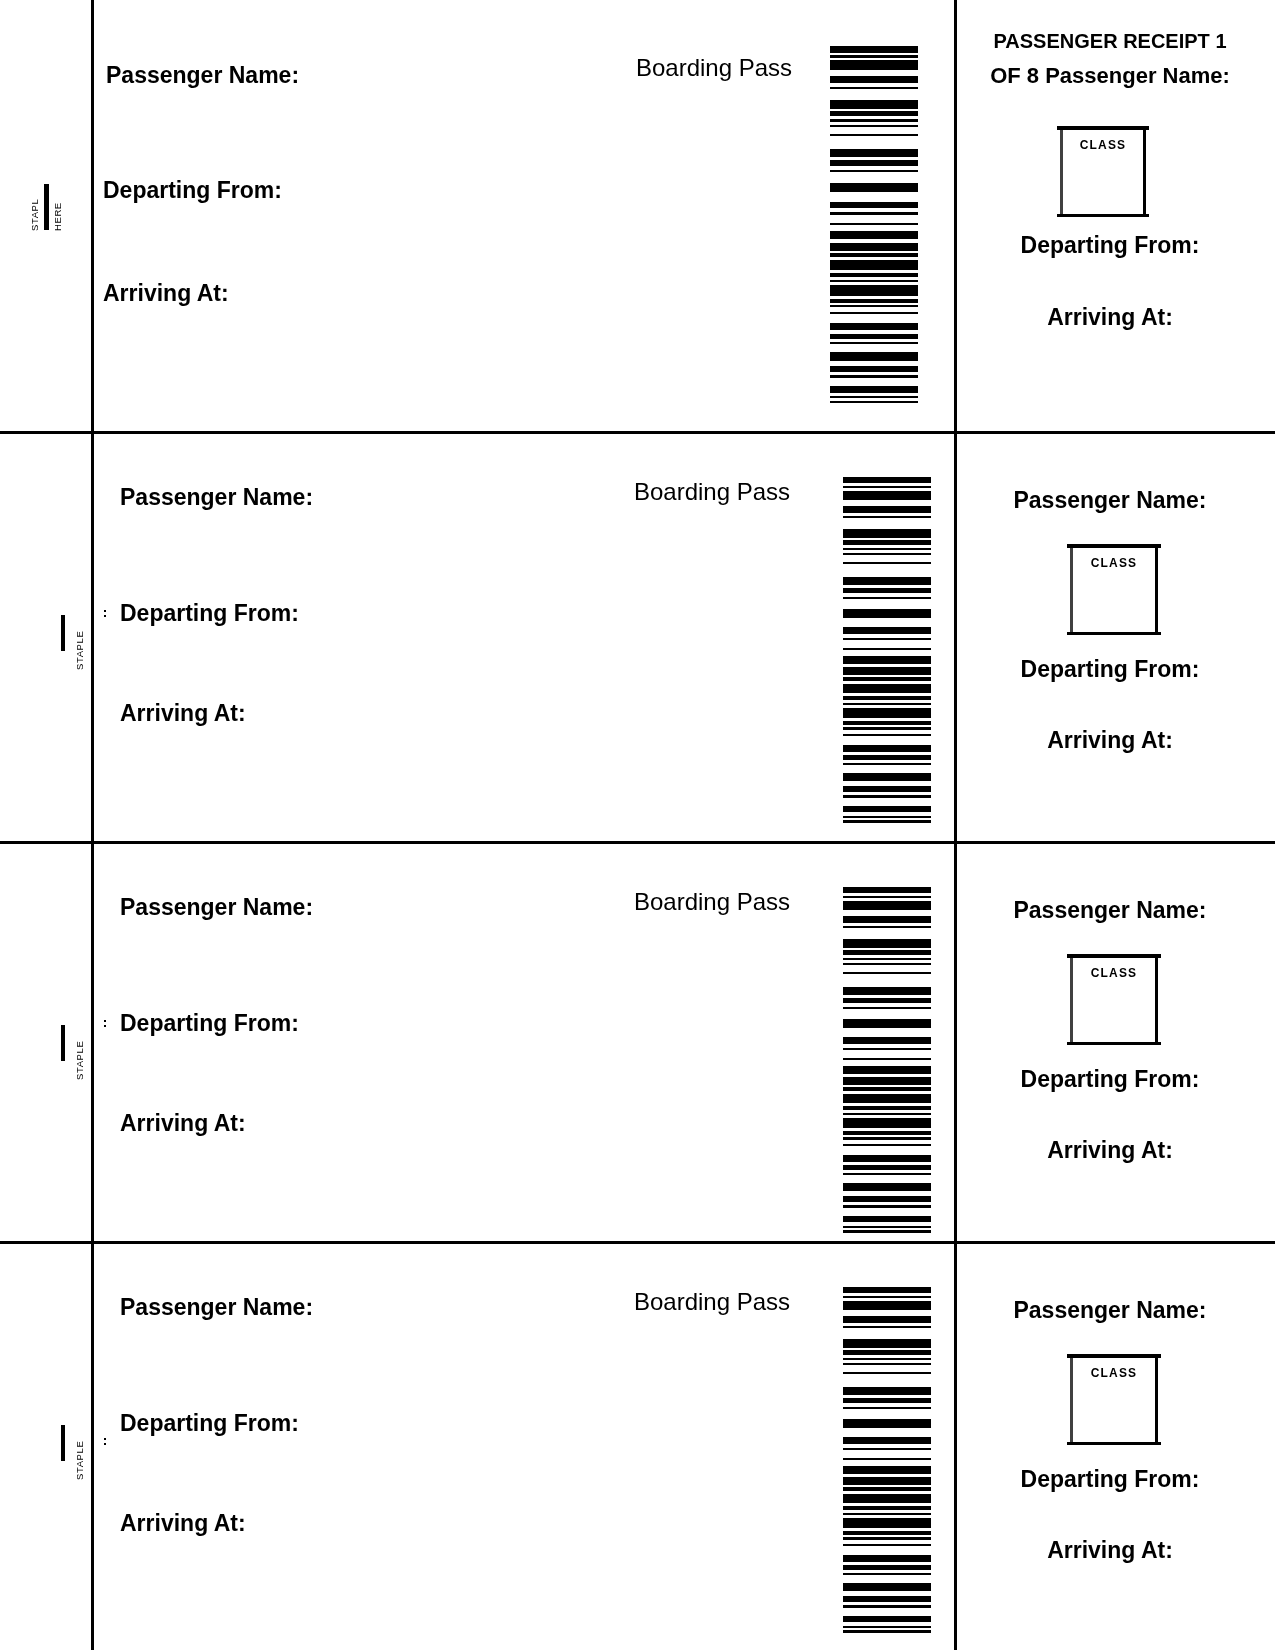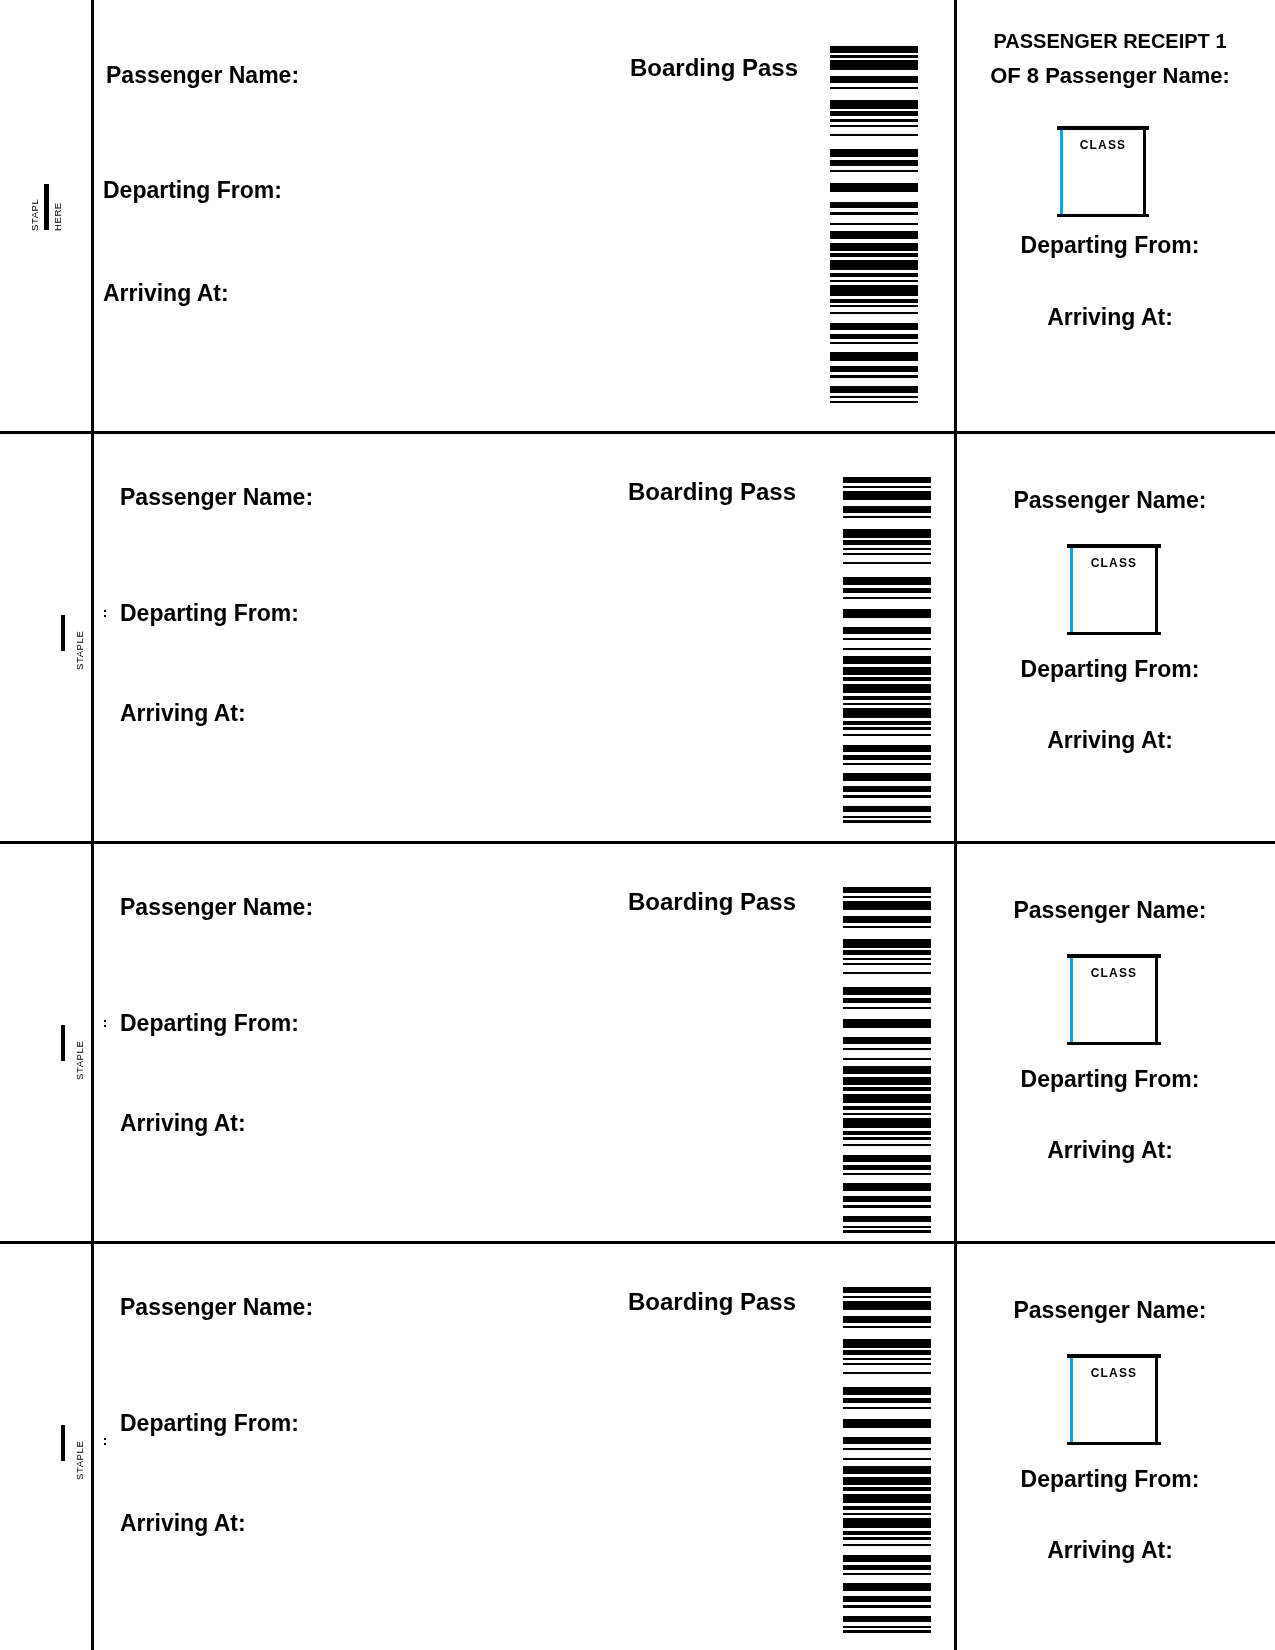--- a/index.html
+++ b/index.html
@@ -3,32 +3,32 @@
 <meta charset="utf-8">
 <style>
   html,body{margin:0;padding:0;background:#888;}
   .page{
     position:relative;width:1275px;height:1650px;margin:0 auto;
     background:#fff;color:#000;overflow:hidden;
     font-family:"Liberation Sans","DejaVu Sans",sans-serif;
   }
   .vline,.hline,.staple-bar{position:absolute;background:#000;}
   .lbl{position:absolute;font-weight:bold;font-size:23px;white-space:nowrap;color:#000;}
-  .title{position:absolute;font-weight:bold;font-size:24px;white-space:nowrap;text-align:center;width:200px;}
+  .title{position:absolute;font-weight:normal;font-size:24px;white-space:nowrap;text-align:center;width:200px;}
   .rc{position:absolute;left:950px;width:320px;text-align:center;}
   .rc .lbl-in{font-weight:bold;font-size:23px;white-space:nowrap;}
   .receipt1{font-weight:bold;font-size:20px;white-space:nowrap;}
   .receipt2{font-weight:bold;font-size:22px;white-space:nowrap;margin-top:10px;}
   .vtext{
     position:absolute;font-size:9.5px;letter-spacing:.6px;color:#000;
     white-space:nowrap;transform:rotate(-90deg);transform-origin:top left;line-height:11px;
   }
   .barcode{position:absolute;display:flex;flex-direction:column;}
   .barcode .bar{width:100%;background:#000;flex:none;}
-  .classbox{position:absolute;border-left:3px solid #0ea5e9;border-right:3px solid #000;background:#fff;}
+  .classbox{position:absolute;border-left:3px solid #404040;border-right:3px solid #000;background:#fff;}
   .classbox::before{content:"";position:absolute;left:-6px;right:-6px;top:-4px;height:4px;background:#000;}
   .classbox::after{content:"";position:absolute;left:-6px;right:-6px;bottom:-3px;height:3px;background:#000;}
   .class-lbl{position:absolute;top:8px;left:0;right:0;text-align:center;font-weight:bold;font-size:12px;letter-spacing:1.2px;}
   .dotmark{position:absolute;width:2px;height:2px;background:#000;box-shadow:0 5px 0 #000;}
 </style>
 </head>
 <body>
 
 <div class="page">
 

